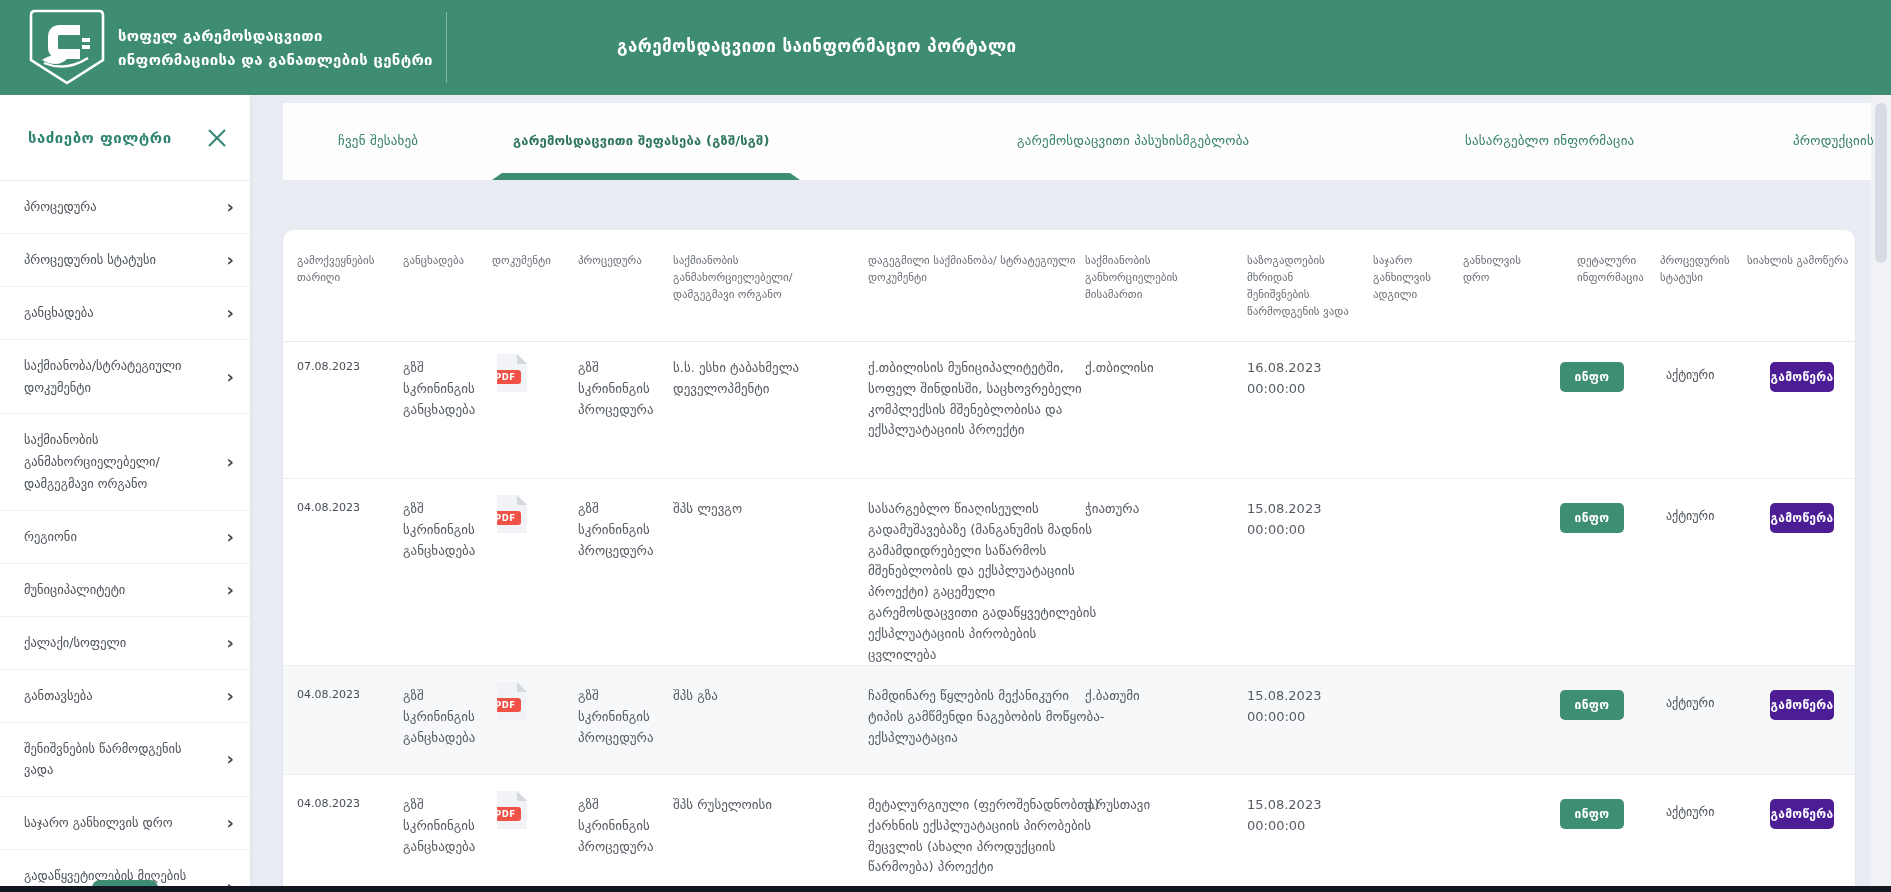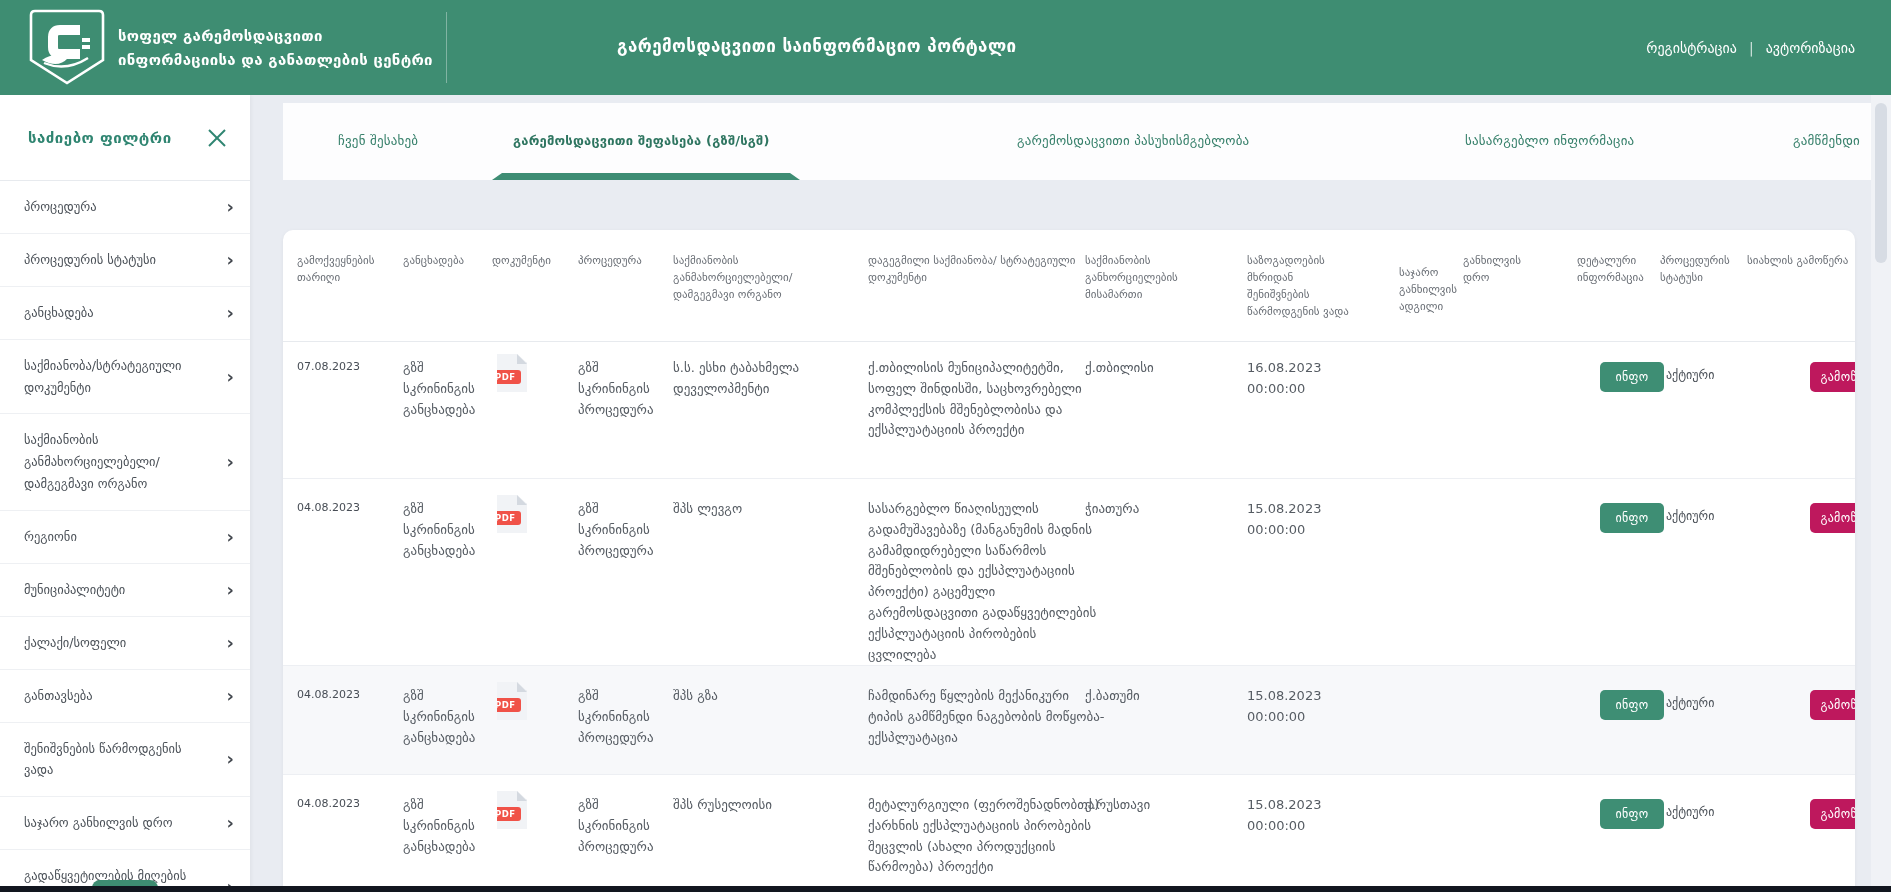--- a/index.html
+++ b/index.html
@@ -48,29 +48,29 @@
   .cell.date { font-size:11px; color:#474d55; }
 
   .c1 { left:14px;  width:92px;  }
   .c2 { left:120px; width:82px;  }
   .c3 { left:209px; width:70px;  }
   .c4 { left:295px; width:85px;  }
   .c5 { left:390px; width:165px; }
   .c6 { left:585px; width:238px; }
   .c7 { left:802px; width:120px; }
   .c8 { left:964px; width:112px; }
-  .c9 { left:1116px; width:82px;margin-top:12px; }
+  .c9 { left:1090px; width:82px; }
   .c10 { left:1180px; width:82px; }
   .c11 { left:1294px; width:112px; }
   .c12 { left:1377px; width:92px;  }
   .c13 { left:1464px; width:105px; }
 
-  .btn { position:absolute; top:24px; height:30px; display:flex; align-items:center; justify-content:center; color:#fff; font-size:12px; font-weight:400; border-radius:5px; cursor:pointer; letter-spacing:.3px;margin-left:40px; }
+  .btn { position:absolute; top:24px; height:30px; display:flex; align-items:center; justify-content:center; color:#fff; font-size:12px; font-weight:700; border-radius:5px; cursor:pointer; letter-spacing:.3px; }
   .btn-info { left:1277px; width:64px; background:#3e8e74; }
-  .btn-sub  { left:1487px; width:80px; background:#be185d; }
+  .btn-sub  { left:1487px; width:64px; background:#4c1d95; }
   .status { position:absolute; left:1383px; top:30px; font-size:12px; color:#4b5158; }
 
   
   .pdf { position:absolute; left:214px; top:16px; width:30px; height:38px; background:#f1f3f6; box-shadow:0 1px 3px rgba(0,0,0,.18); clip-path:polygon(0 0, 68% 0, 100% 24%, 100% 100%, 0 100%); }
   .pdf-fold { position:absolute; right:0; top:0; width:10px; height:10px; background:#d4d9e0; clip-path:polygon(0 0, 100% 100%, 0 100%); }
   .pdf-badge { position:absolute; left:-7px; bottom:8px; background:#f05248; color:#fff; font-size:8.5px; font-weight:700; padding:2px 5px; border-radius:3px; letter-spacing:.5px; z-index:2; }
 
   
   .bottom-bar { position:absolute; left:0; top:886px; width:1891px; height:6px; background:#12161f; z-index:60; }
 </style>
@@ -87,25 +87,20 @@
       <rect x="54" y="37" width="8" height="4" fill="#ffffff"></rect>
       <path d="M14 52 Q27 43 40 50 Q30 61 14 52 Z" fill="#ffffff"></path>
       <path d="M16 55 Q38 64 60 50" fill="none" stroke="#ffffff" stroke-width="2.4"></path>
     </svg>
     <div class="org">
       <div>სოფელ გარემოსდაცვითი</div>
       <div>ინფორმაციისა და განათლების ცენტრი</div>
     </div>
     <div class="hdr-div"></div>
     <div class="portal-title">გარემოსდაცვითი საინფორმაციო პორტალი</div>
-    <div class="auth">
-      <a>რეგისტრაცია</a>
-      <span class="sep">|</span>
-      <a>ავტორიზაცია</a>
-    </div>
   </div>
 
   <div class="scroll-track">
     <div class="scroll-thumb"></div>
   </div>
 
   <div class="sidebar">
     <div class="sb-head">
       <span class="sb-title">საძიებო ფილტრი</span>
       <svg class="sb-close" viewBox="0 0 22 22">
@@ -164,21 +159,21 @@
       </div>
     </div>
     <div class="sb-search-btn"></div>
   </div>
 
   <div class="tabstrip">
     <div class="tab" style="left:55px">ჩვენ შესახებ</div>
     <div class="tab active" style="left:230px">გარემოსდაცვითი შეფასება (გზშ/სგშ)</div>
     <div class="tab" style="left:734px">გარემოსდაცვითი პასუხისმგებლობა</div>
     <div class="tab" style="left:1182px">სასარგებლო ინფორმაცია</div>
-    <div class="tab" style="left:1510px">გამწმენდი</div>
+    <div class="tab" style="left:1510px">პროდუქციის</div>
     <div class="tab-underline"></div>
   </div>
 
   <div class="card">
 
     <div class="thead">
       <div class="hcell c1">გამოქვეყნების თარიღი</div>
       <div class="hcell c2">განცხადება</div>
       <div class="hcell c3">დოკუმენტი</div>
       <div class="hcell c4">პროცედურა</div>

